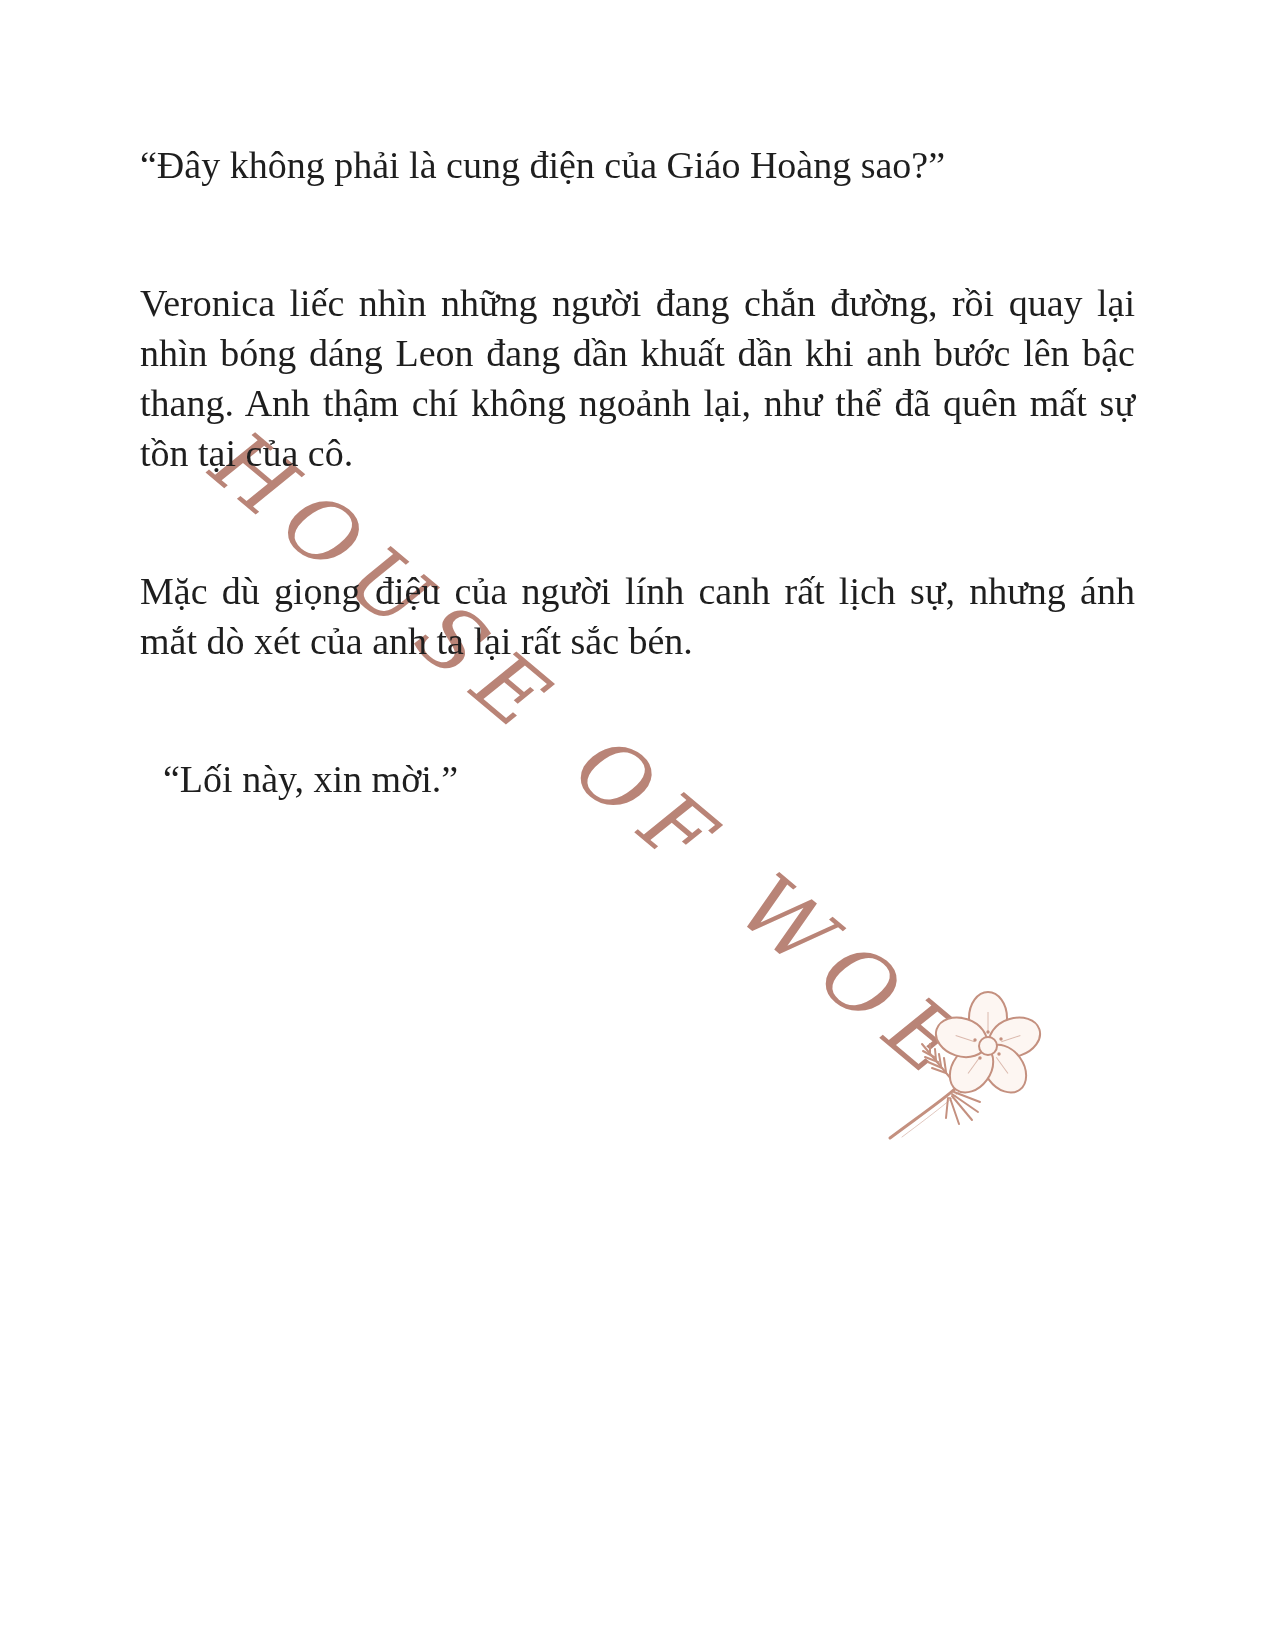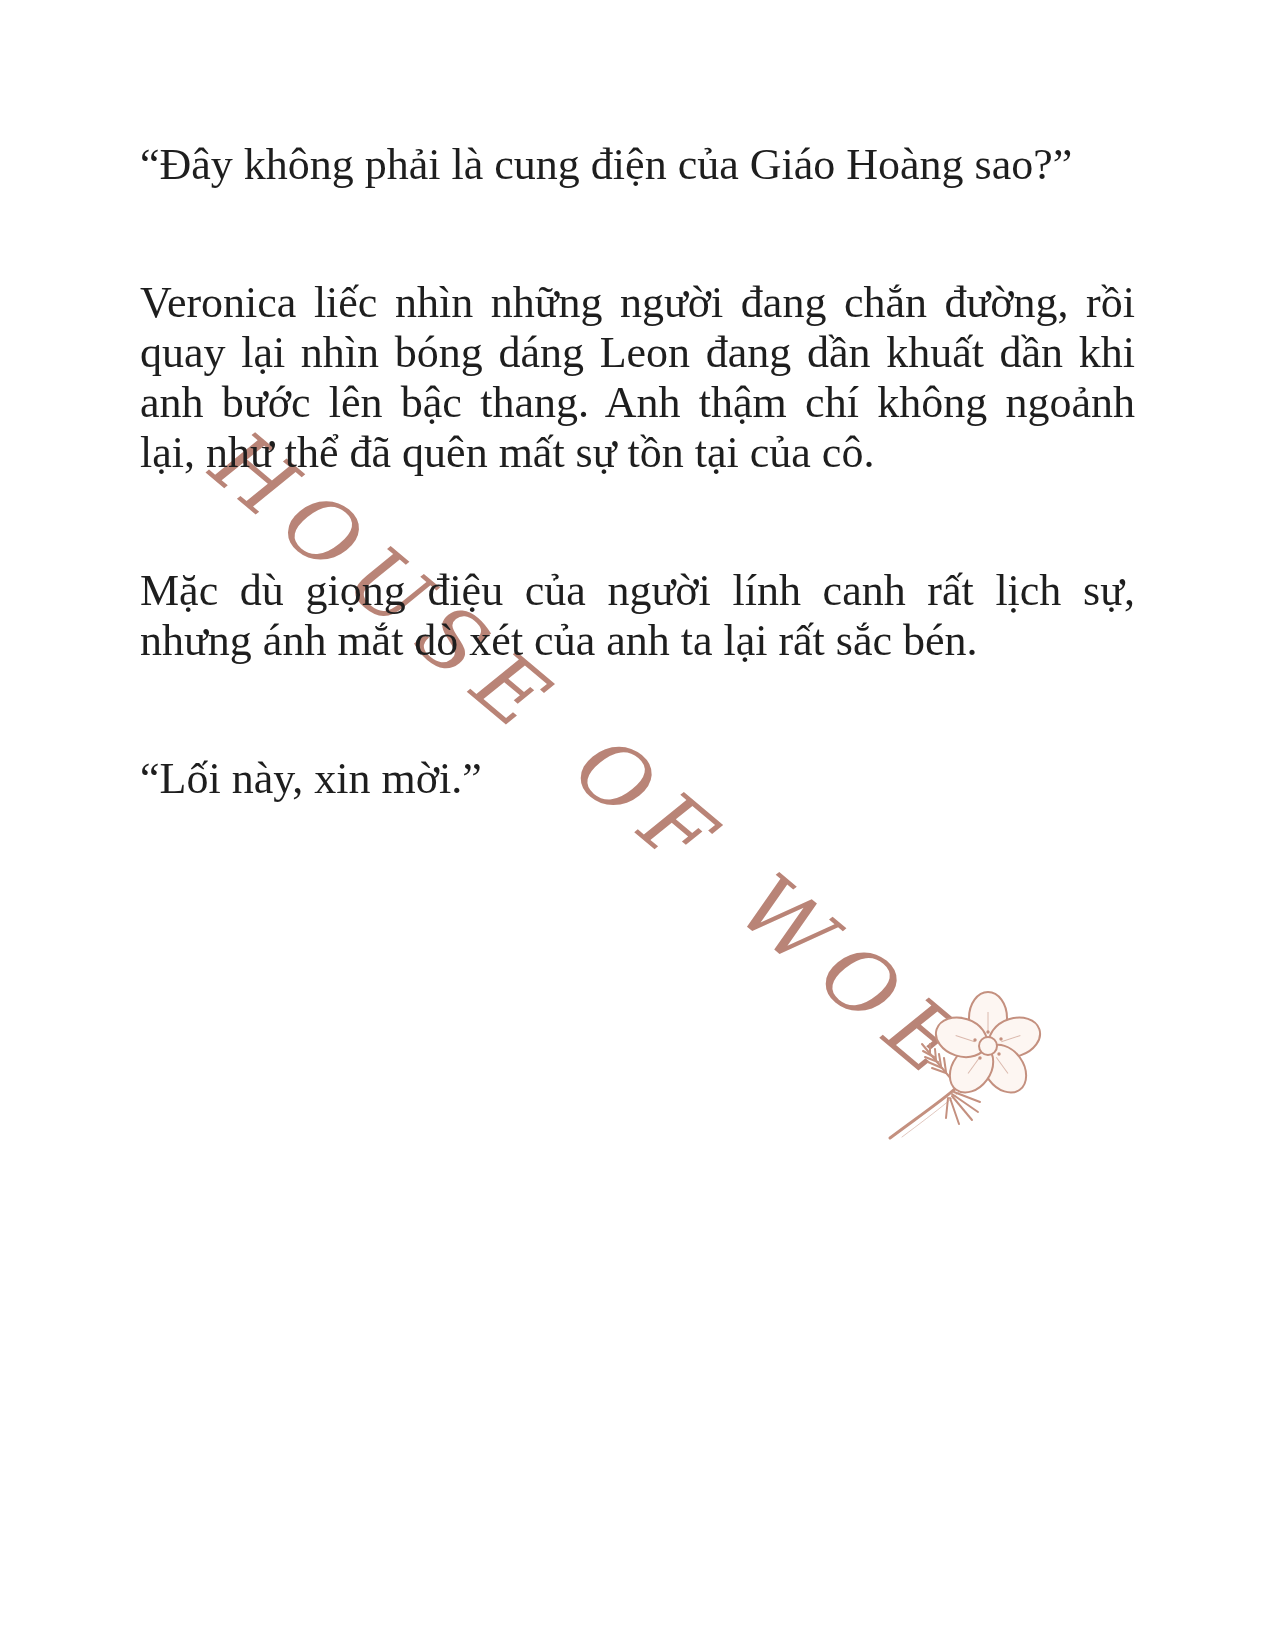--- a/index.html
+++ b/index.html
@@ -43,29 +43,30 @@
     pointer-events: none;
   }
   
   .content {
     position: absolute;
     left: 140px;
     top: 140px;
     width: 995px;
     z-index: 2;
     color: #1e1e1e;
-    font-size: 44px;
+    font-size: 38px;
     line-height: 50px;
     text-align: justify;
   }
   .content p {
     margin: 0 0 88px 0;
   }
   .content p:last-child {
     margin-bottom: 0;
+    margin-left: 23px;
   }
 </style>
 </head>
 <body>
 
 <div class="page">
 
   <div class="watermark">HOUSE OF WOE</div>
 
   <div class="flower">

